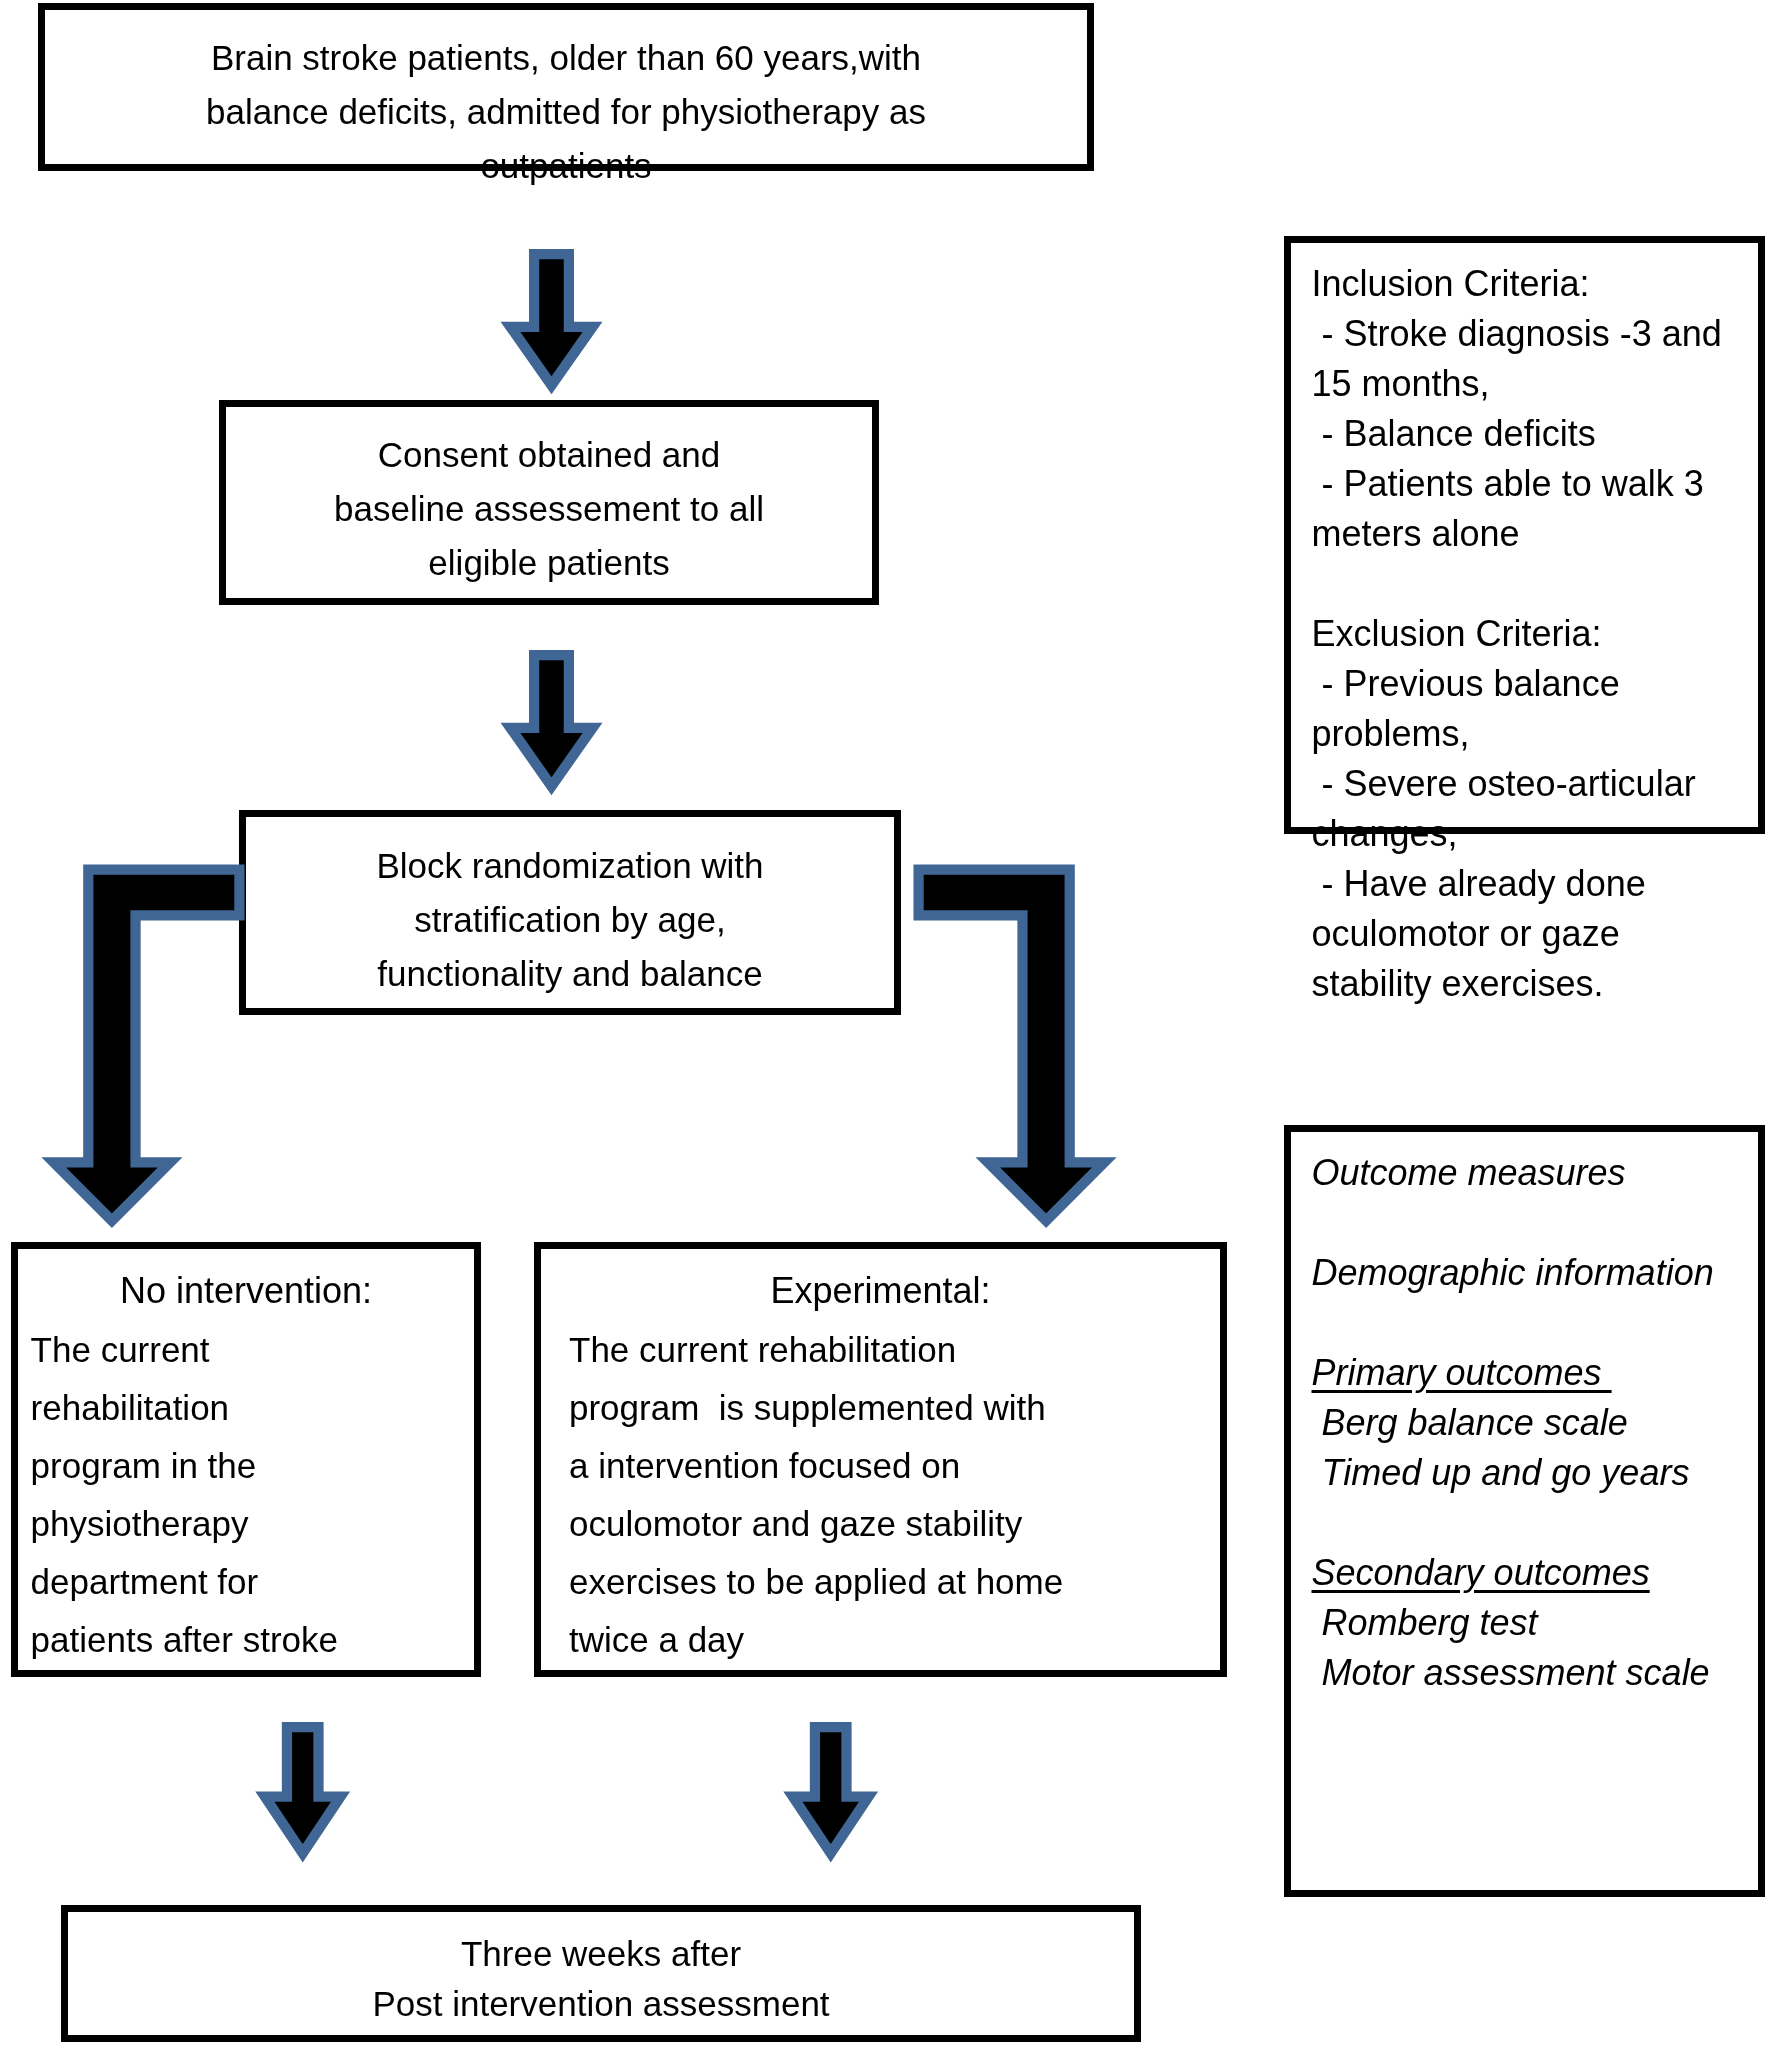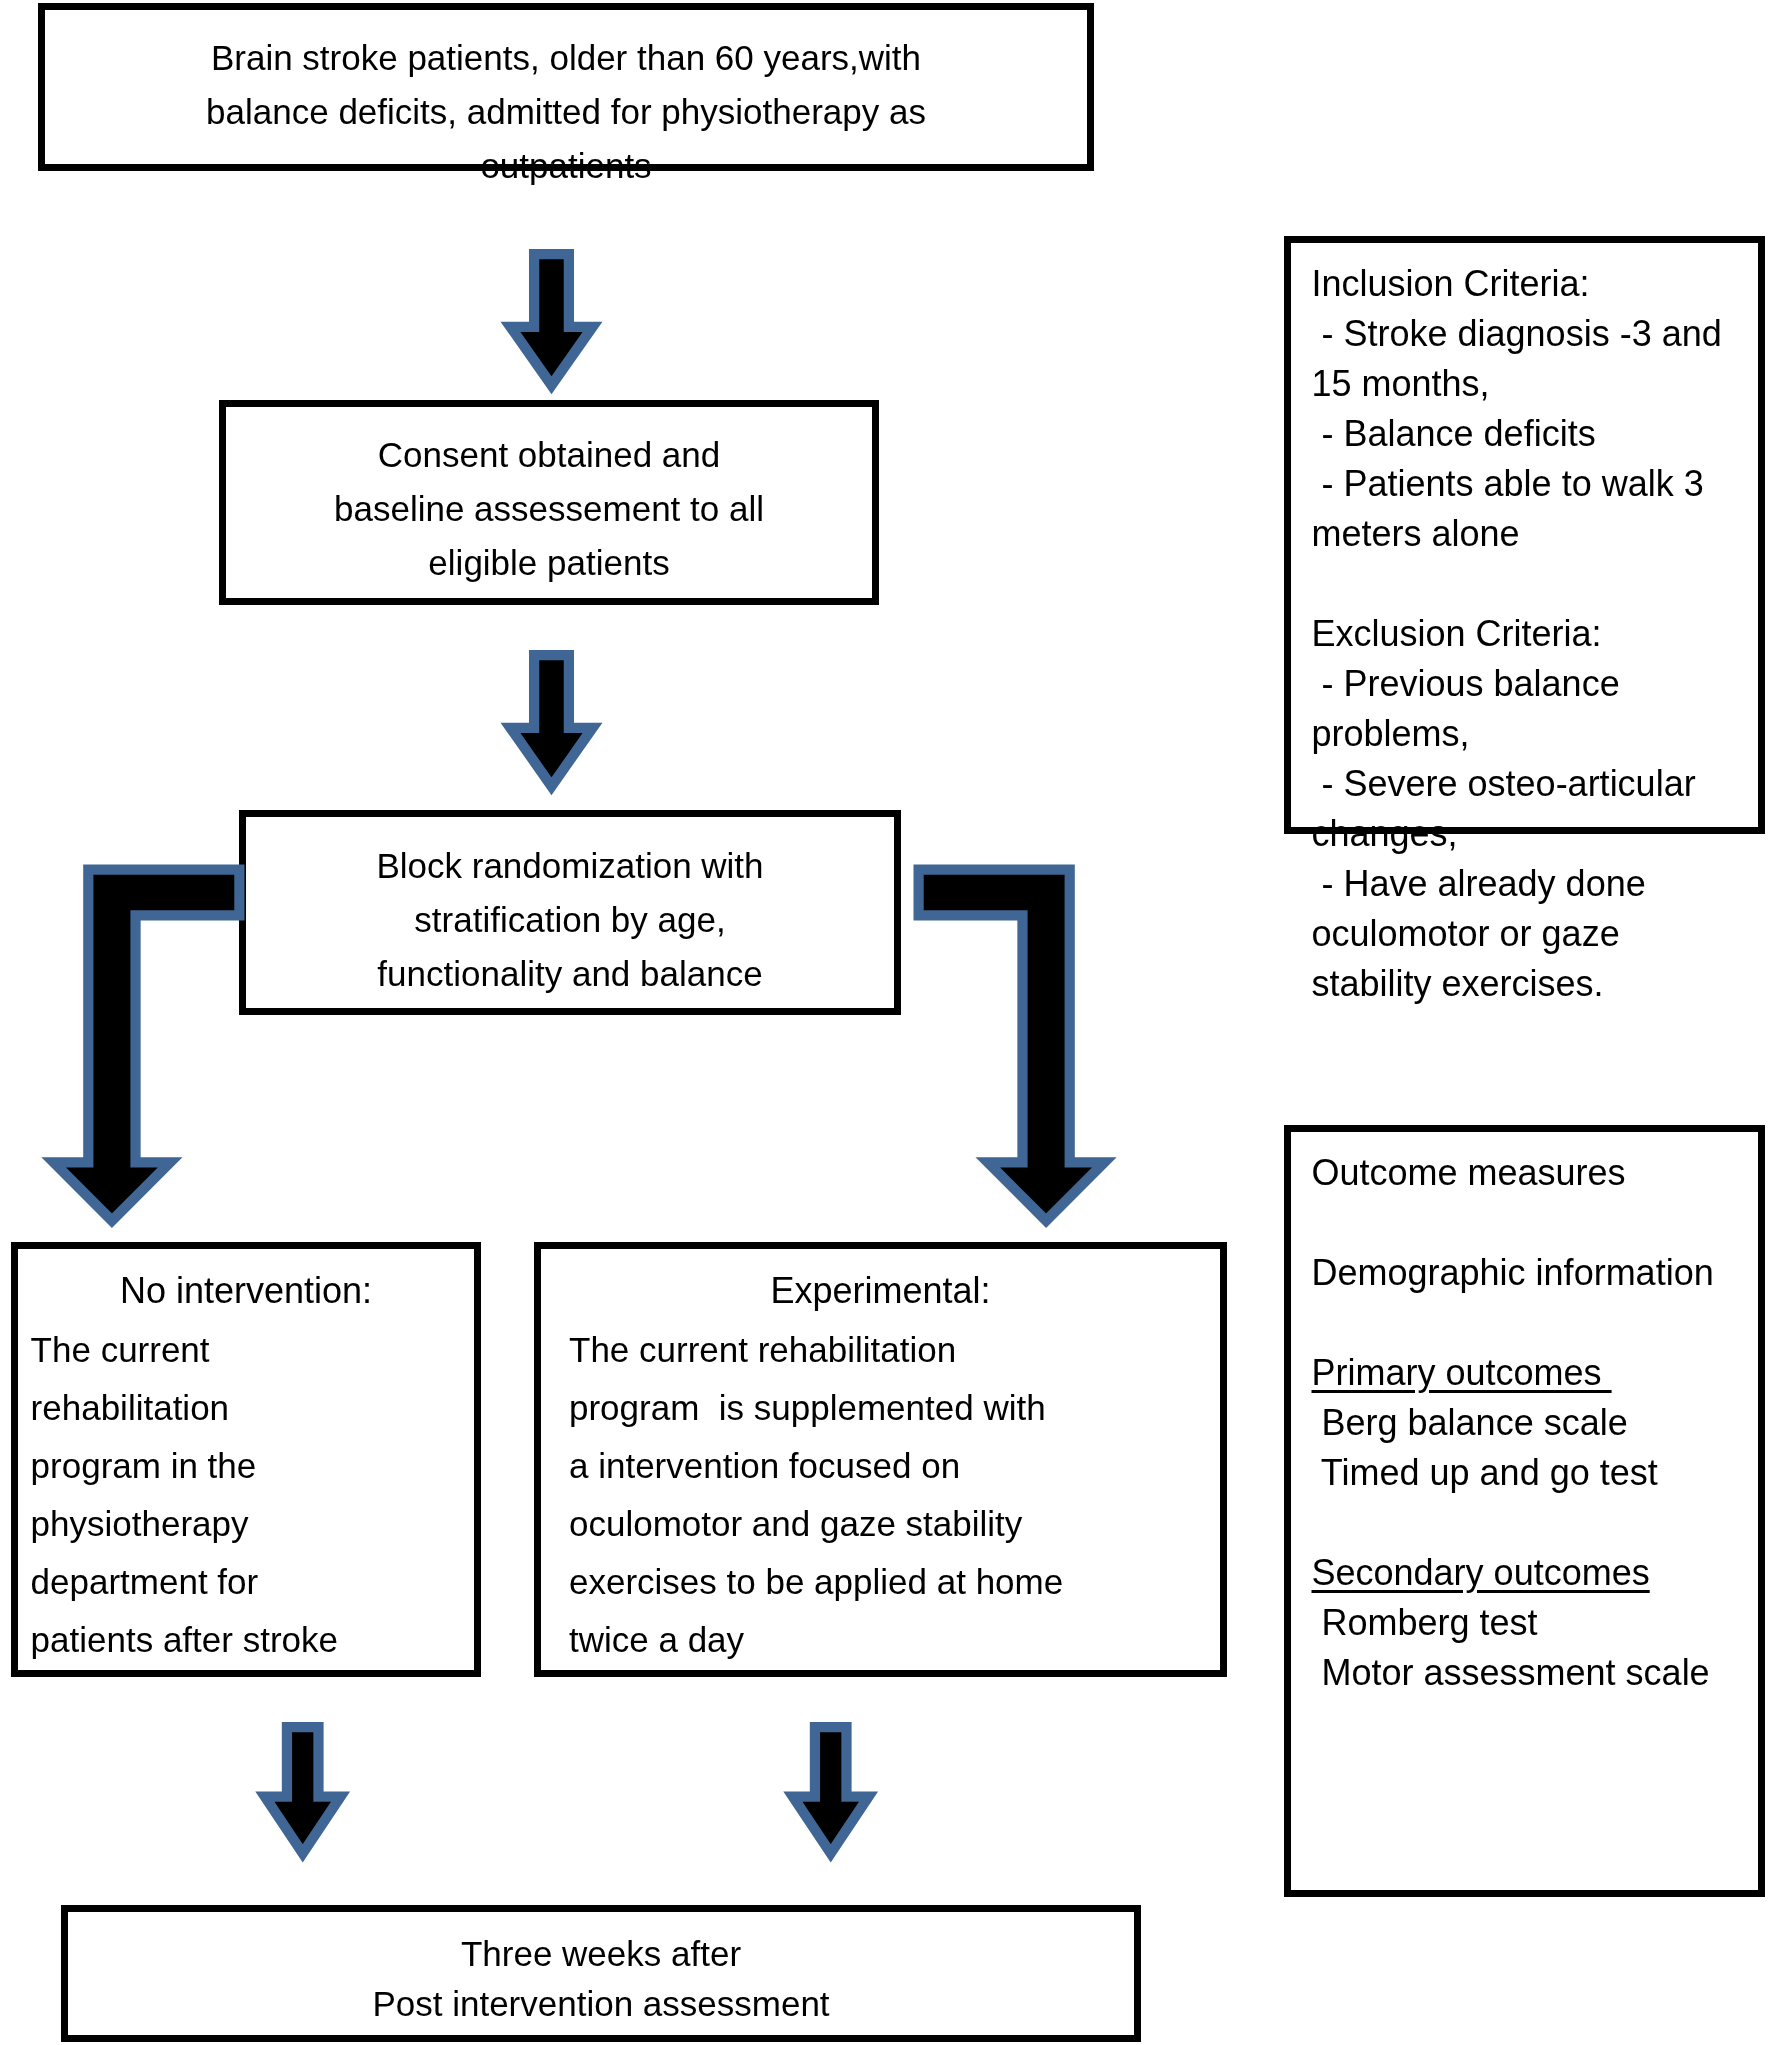--- a/index.html
+++ b/index.html
@@ -101,20 +101,21 @@
     width: 481px;
     height: 772px;
   }
   #box-outcomes .panel-body {
     position: absolute;
     left: 20.5px;
     top: 15.8px;
     right: 6.3px;
     font-size: 36px;
     line-height: 50px;
+    font-style: italic;
   }
   .underline-head {
     text-decoration: underline;
     text-underline-offset: 4.7px;
   }
   .blank-line {
     display: block;
     height: 50px;
   }
 
@@ -273,21 +274,21 @@
   </div>
 
   <div class="box" id="box-outcomes">
     <div class="panel-body">
       <span class="line">Outcome measures</span>
       <span class="blank-line"></span>
       <span class="line">Demographic information</span>
       <span class="blank-line"></span>
       <span class="line underline-head">Primary outcomes </span>
       <span class="line"> Berg balance scale</span>
-      <span class="line"> Timed up and go test</span>
+      <span class="line"> Timed up and go years</span>
       <span class="blank-line"></span>
       <span class="line underline-head">Secondary outcomes</span>
       <span class="line"> Romberg test</span>
       <span class="line"> Motor assessment scale</span>
     </div>
   </div>
 
   <div class="box" id="box-control">
     <div class="arm-title">No intervention:</div>
     <div class="arm-body">

